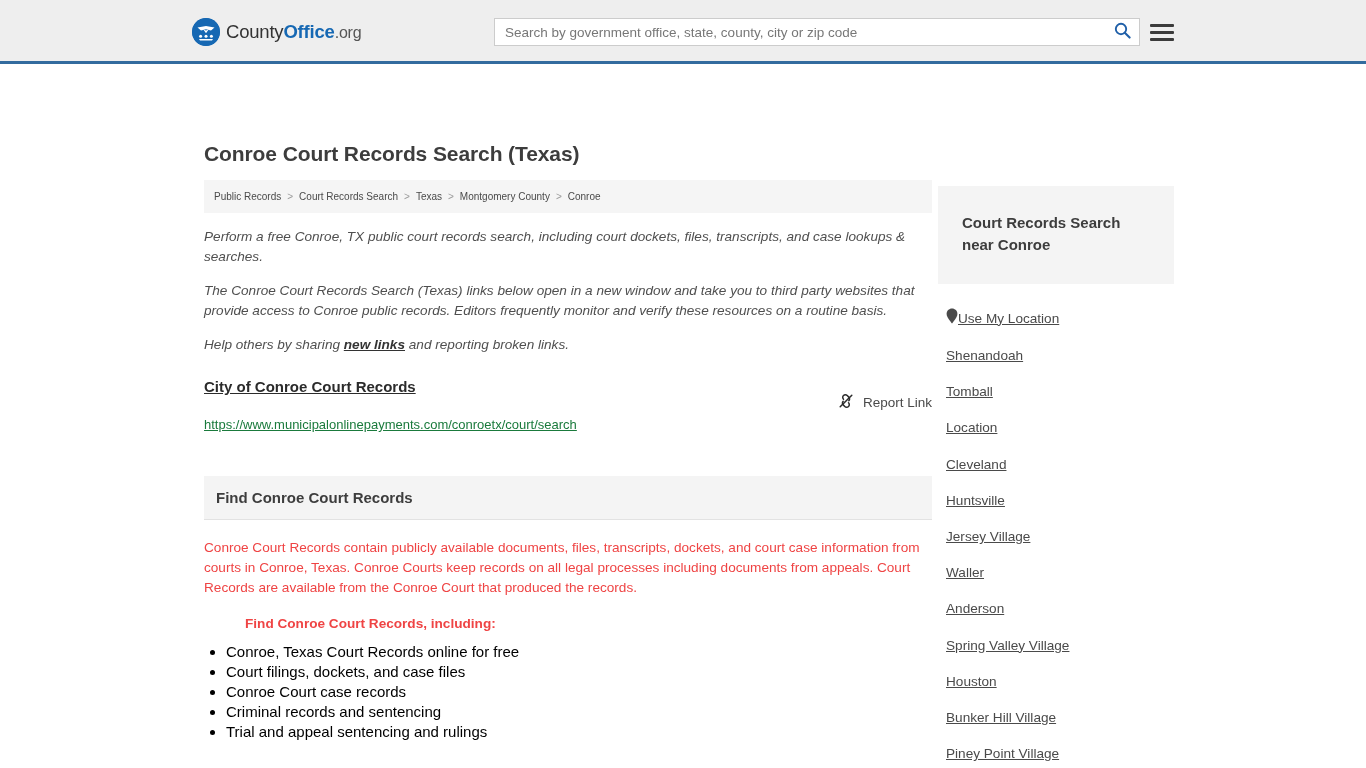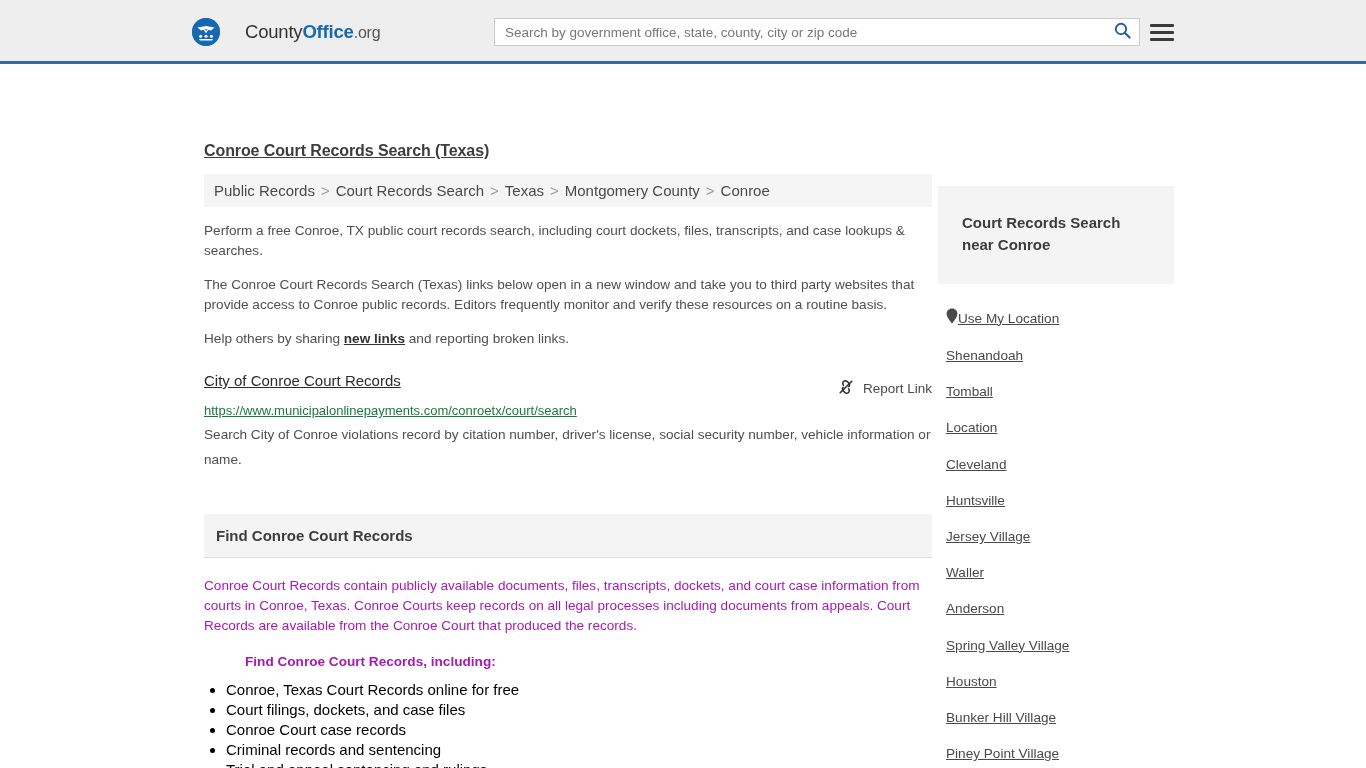--- a/index.html
+++ b/index.html
@@ -23,21 +23,21 @@
     border-bottom: 3px solid #336b9e;
     display: flex;
     align-items: center;
   }
   .logo-wrap {
     position: absolute;
     left: 192px;
     top: 18px;
     display: flex;
     align-items: center;
-    gap: 25px;
+    gap: 6px;
     text-decoration: none;
   }
   .logo-mark {
     width: 28px; height: 28px;
     border-radius: 50%;
     background: #1668b3;
     position: relative;
     flex: 0 0 auto;
     overflow: hidden;
   }
@@ -117,81 +117,81 @@
   }
   .side-col {
     position: absolute;
     left: 938px;
     top: 122px;
     width: 236px;
   }
 
   h1.page-title {
     margin: 0 0 14px 0;
-    font-size: 16px;
+    font-size: 21px;
     font-weight: bold;
     color: #3d3d3d;
     letter-spacing: -0.1px;
-    text-decoration: underline;
   }
 
   .breadcrumb {
     background: #f5f5f5;
     height: 33px;
     display: flex;
     align-items: center;
     padding: 0 10px;
-    font-size: 15px;
+    font-size: 10px;
     margin-bottom: 14px;
   }
   .breadcrumb a {
     color: #4a4a4a;
     text-decoration: none;
   }
   .breadcrumb .sep {
     color: #9b9b9b;
     margin: 0 6px;
   }
   .breadcrumb .current { color: #4a4a4a; }
 
   p.body-text {
     margin: 0 0 14px 0;
     font-size: 13.6px;
     line-height: 20px;
     color: #4f4f4f;
+    font-style: italic;
   }
   p.body-text a.inline-link {
     color: #333333;
     font-weight: bold;
     text-decoration: underline;
   }
 
   
   .result-block { margin-top: 22px; position: relative; }
   .result-head {
     display: flex;
     align-items: flex-start;
     justify-content: space-between;
   }
   a.result-title {
     font-size: 15px;
-    font-weight: normal;
+    font-weight: bold;
     color: #2b2b2b;
     text-decoration: underline;
     line-height: 20px;
   }
   .report-link {
     display: flex;
     align-items: center;
     gap: 8px;
     font-size: 13.5px;
     color: #4a4a4a;
     cursor: pointer;
     white-space: nowrap;
-    margin-top: 7px;
+    margin-top: 15px;
   }
   .result-url {
     display: block;
     font-size: 13px;
     color: #1a7a3c;
     margin: 3px 0 2px 0;
     line-height: 18px;
   }
   .result-desc {
     margin: 0;
@@ -211,21 +211,21 @@
     margin: 0;
     font-size: 15px;
     font-weight: bold;
     color: #3d3d3d;
   }
   .section-body { padding-top: 18px; }
   .section-body p {
     margin: 0 0 16px 0;
     font-size: 13.6px;
     line-height: 20px;
-    color: #a21caf;
+    color: #ef4444;
   }
   .sub-head {
     margin: 0 0 8px 0 !important;
     font-size: 13.8px;
     font-weight: bold;
     color: #3d3d3d;
     padding-left: 41px;
   }
   ul.feature-list {
     margin: 0;
@@ -340,21 +340,20 @@
             <svg width="18" height="18" viewBox="0 0 18 18" aria-hidden="true">
               <path d="M6.5 7.2 a2.6 2.6 0 0 1 0 -3.7 a2.6 2.6 0 0 1 3.7 0 l1.6 1.6 a2.6 2.6 0 0 1 0 3.7" fill="none" stroke="#2b2b2b" stroke-width="1.5" stroke-linecap="round"></path>
               <path d="M11.5 10.8 a2.6 2.6 0 0 1 0 3.7 a2.6 2.6 0 0 1 -3.7 0 l-1.6 -1.6 a2.6 2.6 0 0 1 0 -3.7" fill="none" stroke="#2b2b2b" stroke-width="1.5" stroke-linecap="round"></path>
               <line x1="3.2" y1="14.8" x2="14.8" y2="3.2" stroke="#2b2b2b" stroke-width="1.5" stroke-linecap="round"></line>
             </svg>
           </span>
           <span>Report Link</span>
         </div>
       </div>
       <a href="#" class="result-url">https://www.municipalonlinepayments.com/conroetx/court/search</a>
-      <p class="result-desc">Search City of Conroe violations record by citation number, driver's license, social security number, vehicle information or name.</p>
     </div>
 
     <div class="section-box">
       <h2>Find Conroe Court Records</h2>
     </div>
     <div class="section-body">
       <p>Conroe Court Records contain publicly available documents, files, transcripts, dockets, and court case information from courts in Conroe, Texas. Conroe Courts keep records on all legal processes including documents from appeals. Court Records are available from the Conroe Court that produced the records.</p>
       <p class="sub-head">Find Conroe Court Records, including:</p>
       <ul class="feature-list">
         <li>Conroe, Texas Court Records online for free</li>

